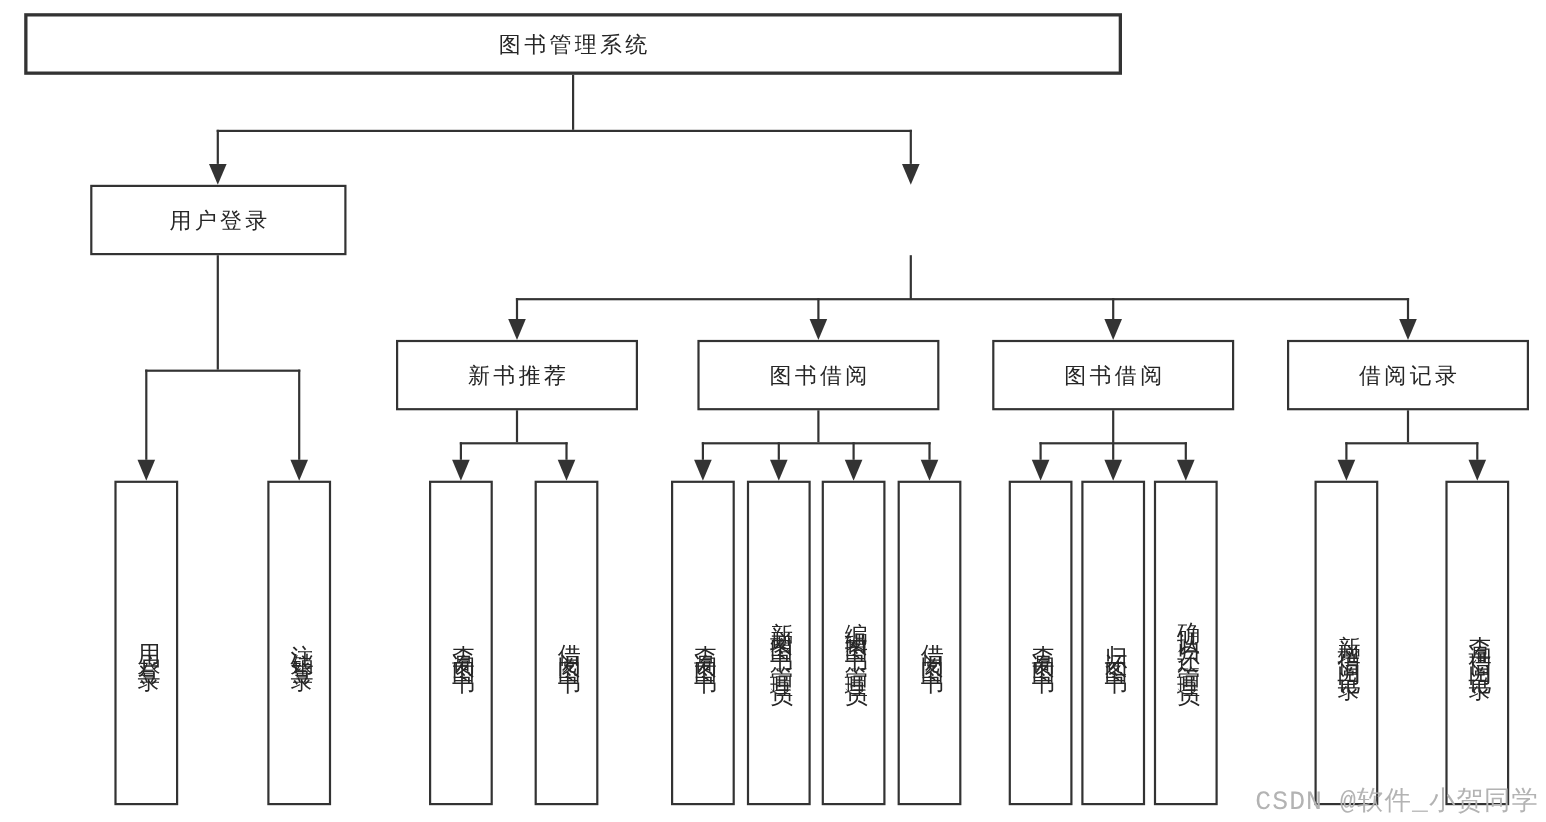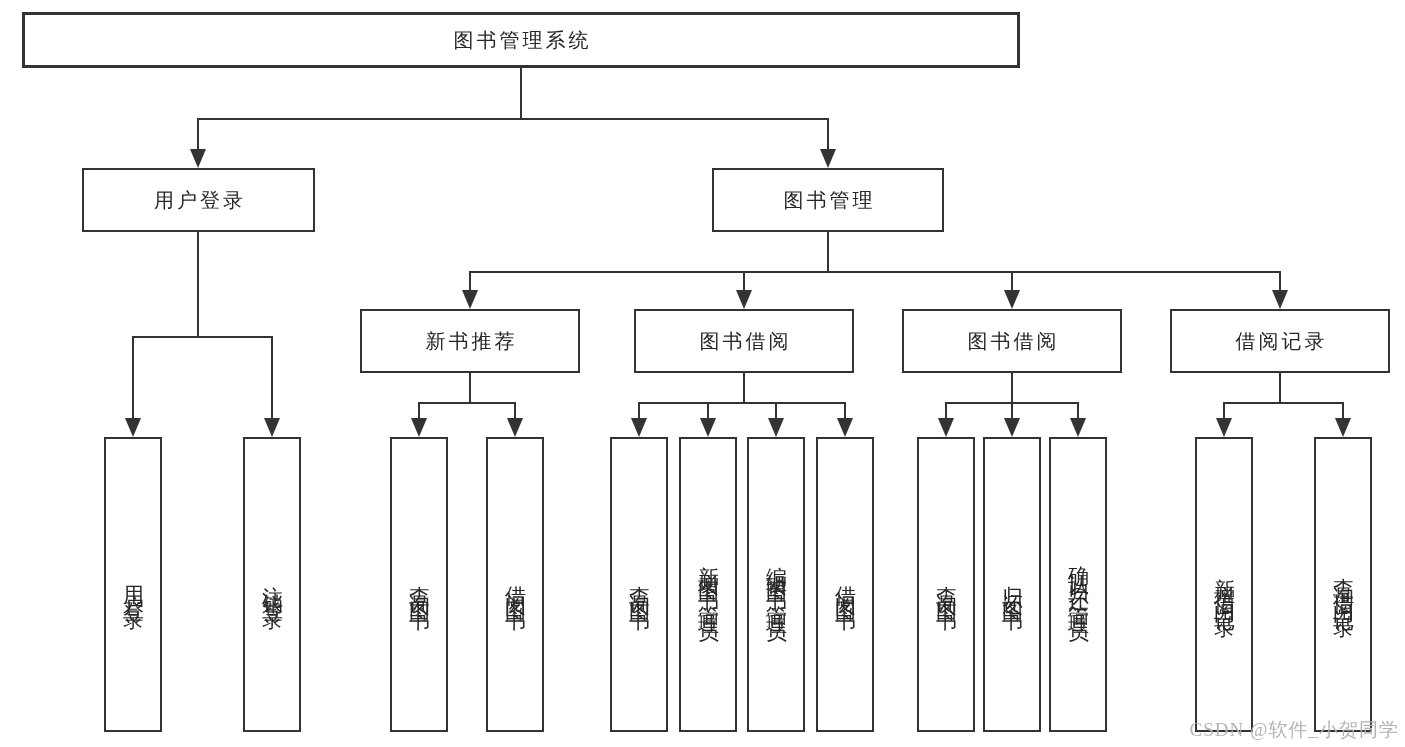--- a/index.html
+++ b/index.html
@@ -1,18 +1,18 @@
 <!DOCTYPE html>
 <html><head>
 <meta charset="utf-8">
 <style>
   html,body{margin:0;padding:0;background:#ffffff;}
   .canvas{
     position:relative;width:1405px;height:747px;background:#ffffff;
-    font-family:Liberation Serif, serif;color:#262626;
+    font-family:Liberation Mono, monospace;color:#262626;
     overflow:hidden;
   }
   .node{
     position:absolute;box-sizing:border-box;border:2.5px solid #333333;
     background:#ffffff;display:flex;align-items:center;justify-content:center;
     text-align:center;
   }
   .node.root{border-width:3px;}
   .node.hbox{font-size:20px;letter-spacing:3px;white-space:nowrap;padding-left:3px;}
   .node.leaf{
@@ -20,43 +20,40 @@
     font-size:21px;letter-spacing:8px;line-height:1;
   }
   .vl,.stem{position:absolute;width:2px;background:#333333;}
   .hl{position:absolute;height:2px;background:#333333;}
   .stem::after{
     content:"";position:absolute;left:-7px;bottom:-19px;width:0;height:0;
     border-left:8px solid transparent;border-right:8px solid transparent;
     border-top:19px solid #333333;
   }
   .watermark{
-    position:absolute;right:6px;bottom:4px;font-size:19px;
+    position:absolute;right:6px;bottom:4px;font-size:24px;
     color:#b3b3b3;letter-spacing:1px;white-space:nowrap;
   }
 </style>
 </head>
 <body>
 
 <div class="canvas">
 
   <div class="node hbox root" style="left:22px;top:12px;width:998px;height:56px">
     <span>图书管理系统</span>
   </div>
 
   <div class="vl" style="left:520px;top:68px;height:50px"></div>
   <div class="hl" style="left:197px;top:118px;width:632px"></div>
   <div class="stem" style="left:197px;top:118px;height:31px"></div>
   <div class="stem" style="left:827px;top:118px;height:31px"></div>
 
   <div class="node hbox" style="left:82px;top:168px;width:233px;height:64px">
     <span>用户登录</span>
-  </div>
-  <div class="node hbox" style="left:712px;top:168px;width:232px;height:64px">
-    <span>图书管理</span>
   </div>
 
   <div class="vl" style="left:197px;top:232px;height:104px"></div>
   <div class="hl" style="left:132px;top:336px;width:141px"></div>
   <div class="stem" style="left:132px;top:336px;height:82px"></div>
   <div class="stem" style="left:271px;top:336px;height:82px"></div>
 
   <div class="vl" style="left:827px;top:232px;height:40px"></div>
   <div class="hl" style="left:469px;top:271px;width:812px"></div>
   <div class="stem" style="left:469px;top:271px;height:19px"></div>

